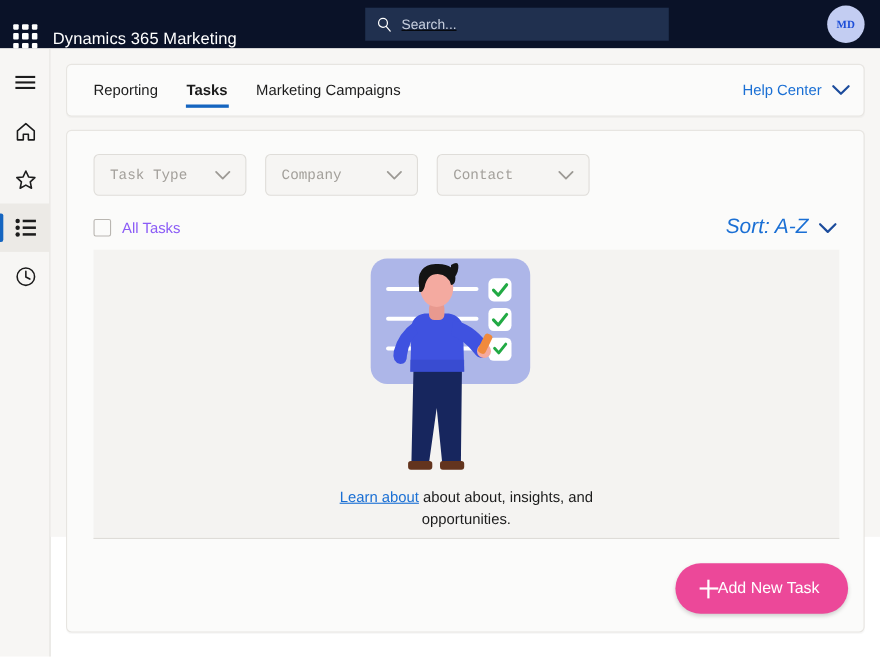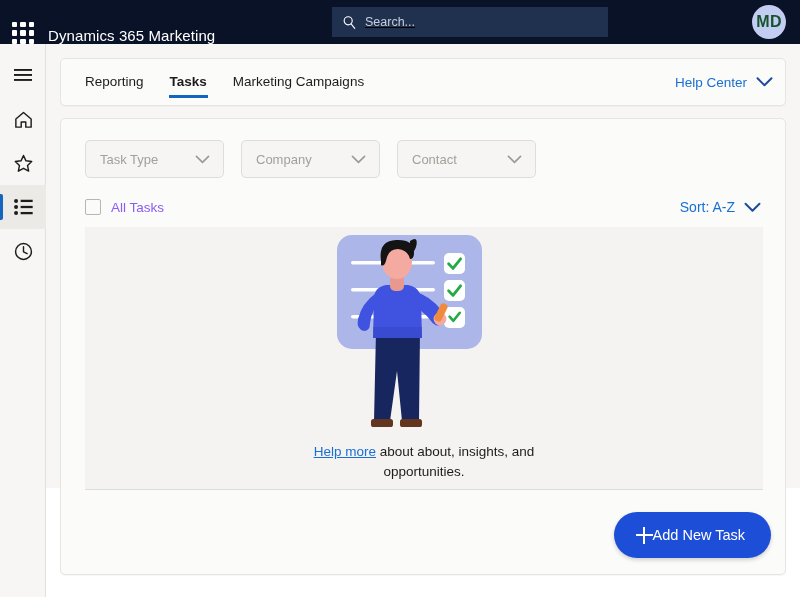--- a/index.html
+++ b/index.html
@@ -27,23 +27,23 @@
     color: #ffffff; font-size: 15px; letter-spacing: .1px; white-space: nowrap;
   }
   .searchbox {
     position: absolute; left: 332px; top: 7px; width: 276px; height: 30px;
     background: #20304f; display: flex; align-items: center; cursor: text; text-decoration: underline;
   }
   .search-ic { margin-left: 10px; margin-right: 8px; flex: none; display:block; }
   .search-ph { color: #c6cede; font-size: 12.5px; }
   .avatar {
     position: absolute; right: 14px; top: 5px; width: 34px; height: 34px;
-    border-radius: 50%; background: #c3cdf2; color: #14532d;
+    border-radius: 50%; background: #c3cdf2; color: #1d4ed8;
     display: flex; align-items: center; justify-content: center;
-    font-size: 16px; font-weight: bold; letter-spacing: .3px; cursor: pointer;
+    font-size: 10px; font-weight: bold; letter-spacing: .3px; cursor: pointer; font-family: Liberation Serif, serif;
   }
 
   
   .rail {
     position: absolute; left: 0; top: 44px; width: 46px; height: 553px;
     background: #f7f6f4; border-right: 1px solid #e2e0dc;
   }
   .rail-item {
     position: relative; width: 46px; height: 44px;
     display: flex; align-items: center; justify-content: center; cursor: pointer;
@@ -89,53 +89,53 @@
     box-shadow: 0 1px 1px rgba(0,0,0,.03);
   }
 
   .filters { display: flex; gap: 17px; padding: 21px 0 0 24px; }
   .filter {
     width: 139px; height: 38px; background: #f6f5f3;
     border: 1px solid #dfddd9; border-radius: 5px;
     display: flex; align-items: center; justify-content: space-between;
     padding: 0 13px 0 14px; cursor: pointer;
   }
-  .filter span { color: #a3a09b; font-size: 13px; }
+  .filter span { color: #a3a09b; font-size: 13px; font-family: Liberation Mono, monospace; }
 
   .listhead {
     display: flex; align-items: center; justify-content: space-between;
     margin: 18px 24px 0 24px; height: 22px;
   }
   .cbwrap { display: flex; align-items: center; gap: 10px; cursor: pointer; }
   .cbox {
     width: 16px; height: 16px; border: 1.5px solid #b9b6b1; border-radius: 2px;
     background: #fbfbfa; flex: none;
   }
   .cblabel { font-size: 13.5px; color: #8b5cf6; }
   .sort { display: flex; align-items: center; gap: 9px; cursor: pointer; }
-  .sort span { color: #1a6fd4; font-size: 14px; }
+  .sort span { color: #1a6fd4; font-size: 19px; font-style: italic; }
 
   .emptypanel {
     position: absolute; left: 24px; top: 108px; width: 678px; height: 263px;
     background: #f4f3f1; border-bottom: 1px solid #dedcd8;
     display: flex; flex-direction: column; align-items: center;
   }
 
   
   .illus { position: relative; width: 200px; height: 215px; margin-top: 4px; }
 
   .caption {
     font-size: 13.5px; color: #1c1c1c; text-align: center; line-height: 1.45;
     width: 300px; margin-top: -4px;
   }
   .caption a { color: #1a6fd4; text-decoration: underline; cursor: pointer; }
 
   .addbtn {
     position: absolute; right: 14px; bottom: 16px; height: 46px;
-    background: #1d4ed8; color: #ffffff; border: none; border-radius: 23px;
+    background: #ec4899; color: #ffffff; border: none; border-radius: 23px;
     display: flex; align-items: center; padding: 0 26px 0 22px;
     font-size: 14.5px; font-family: "Liberation Sans", sans-serif; cursor: pointer;
     box-shadow: 0 2px 4px rgba(0,0,0,.18);
   }
   .plus { position: relative; width: 17px; height: 17px; flex: none; }
   .plus::before, .plus::after {
     content: ""; position: absolute; background: #ffffff;
   }
   .plus::before { left: 0; top: 7px; width: 17px; height: 2.4px; }
   .plus::after  { top: 0; left: 7.3px; height: 17px; width: 2.4px; }
@@ -306,21 +306,21 @@
             <rect x="66" y="44" width="14" height="16" rx="5" fill="#e8998f"></rect>
 
             <ellipse cx="73" cy="31" rx="15" ry="17" fill="#f4aaa0"></ellipse>
 
             <path d="M57 30 Q54 10 72 9 Q90 8 90 22 Q90 28 86 28 Q84 19 74 18 Q64 18 62 30 Q60 36 57 34 Z" fill="#141414"></path>
             <path d="M86 10 Q95 4 92 16 Q90 22 86 22 Z" fill="#141414"></path>
           </svg>
         </div>
 
         <div class="caption">
-          <a>Help more</a><span> about about, insights, and opportunities.</span>
+          <a>Learn about</a><span> about about, insights, and opportunities.</span>
         </div>
       </div>
 
       <button class="addbtn">
         <span class="plus"></span>
         <span>Add New Task</span>
       </button>
     </div>
   </div>
 </div>

